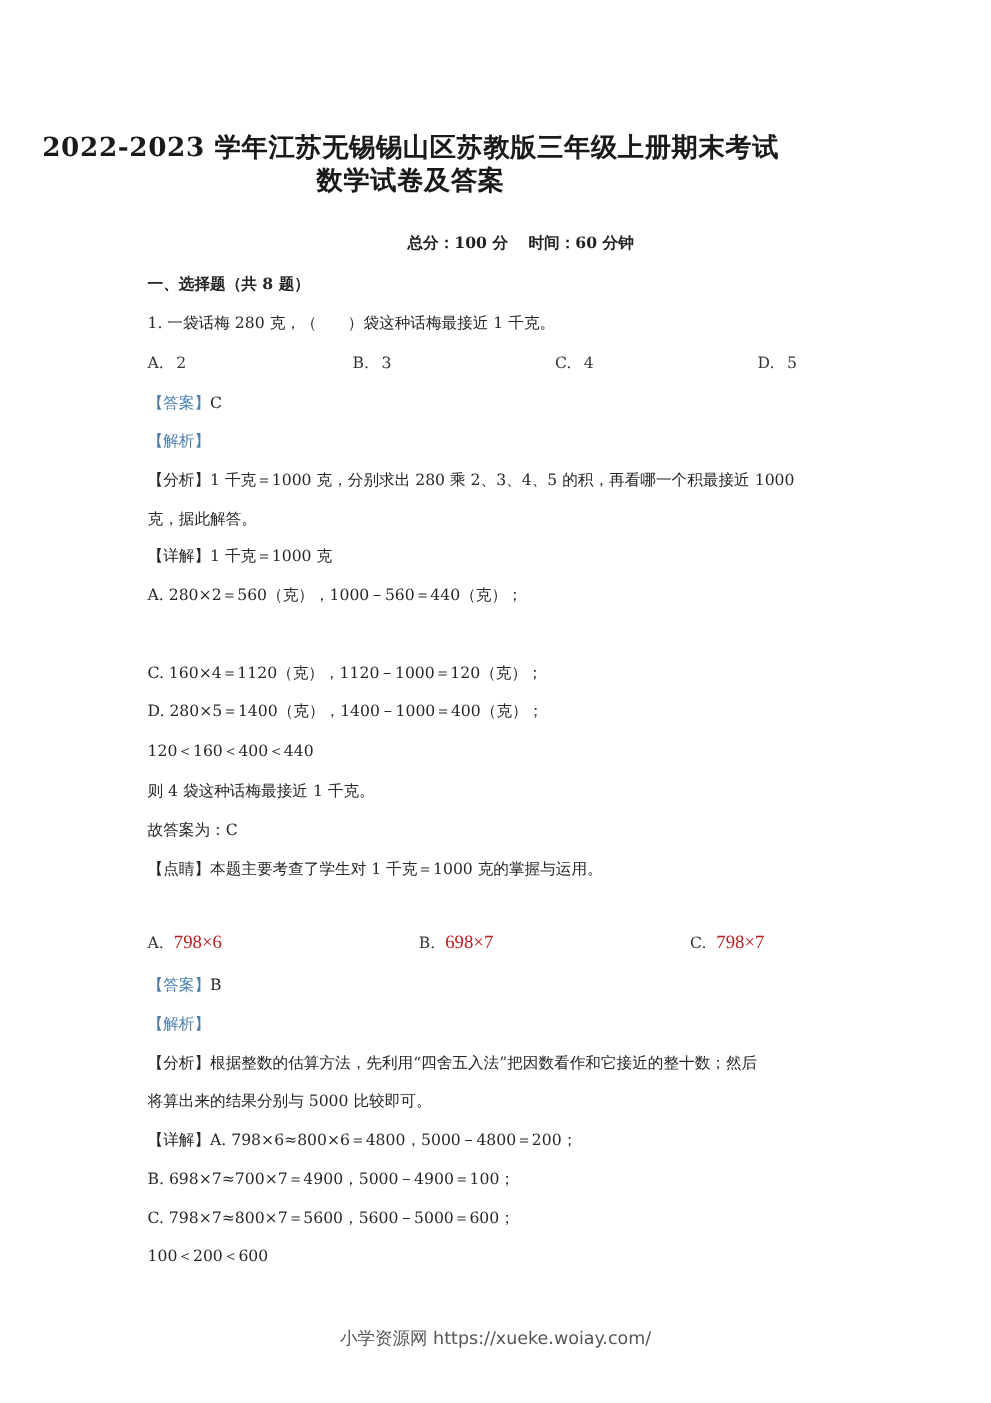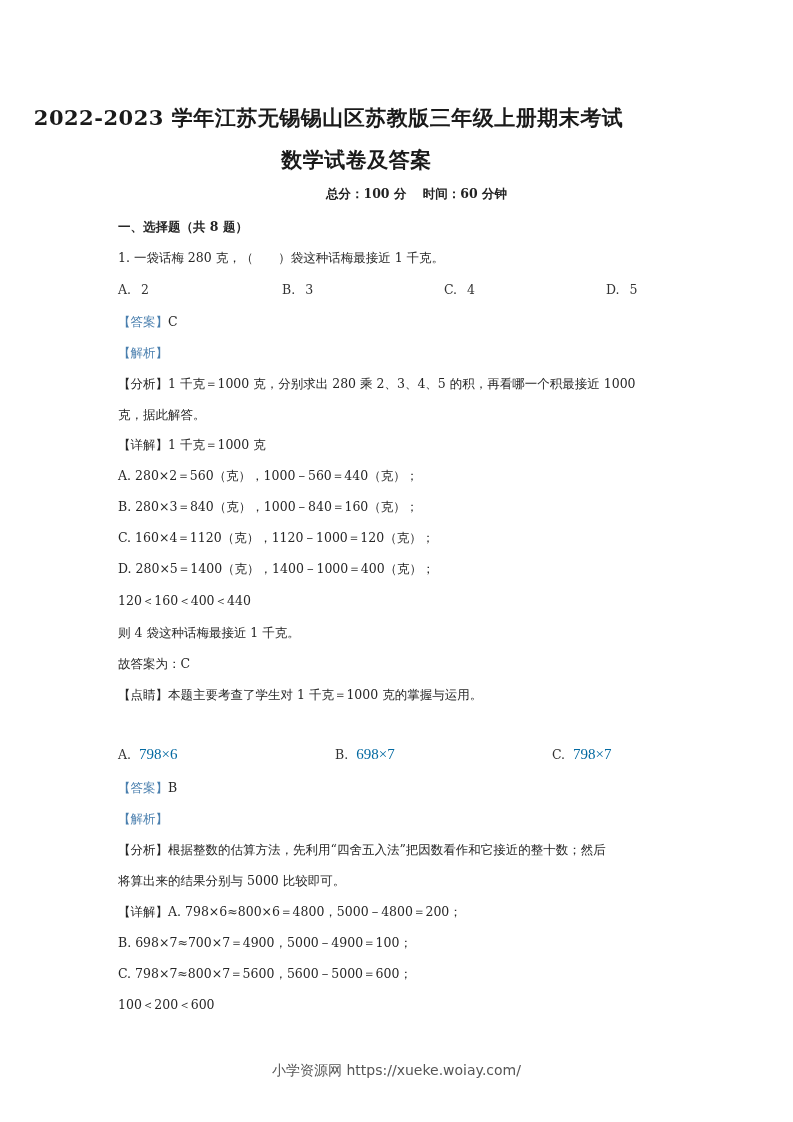--- a/index.html
+++ b/index.html
@@ -2,29 +2,29 @@
 <html><head>
 <meta charset="utf-8">
 <style>
   html, body { margin: 0; padding: 0; background: #ffffff; }
   body { width: 793px; height: 1122px; position: relative; overflow: hidden;
          font-family: "DejaVu Serif", "Liberation Serif", serif; color: #222; }
   .page { position: absolute; left: 0; top: 0; width: 793px; height: 1122px; }
   .title { position: absolute; left: 0; width: 657px; text-align: center;
            font-weight: bold; font-size: 21px; color: #1a1a1a; letter-spacing: 0.5px; }
   .t1 { top: 104px; }
-  .t2 { top: 146px; padding-left: 28px; }
+  .t2 { top: 130px; }
   .meta { position: absolute; top: 186px; left: 0; width: 793px; text-align: center;
           font-size: 12.5px; font-weight: bold; color: #222; padding-left: 20px; }
   .meta span { margin: 0 6px; }
   .line { position: absolute; left: 118px; font-size: 12.5px; white-space: nowrap; color: #262626; }
   .bold { font-weight: bold; }
   .tag { color: #4a7fae; }
   .opt { position: absolute; font-size: 12.5px; white-space: nowrap; color: #333; }
-  .opt .val { font-family: "Liberation Serif", serif; font-size: 15px; margin-left: 8px; color: #0369a1; }
+  .opt .val { font-family: "Liberation Serif", serif; font-size: 15px; margin-left: 8px; color: #b91c1c; }
   .bigval { font-family: "Liberation Serif", serif; font-size: 15px; }
   .footer { position: absolute; top: 1062px; left: 0; width: 793px; text-align: center;
             font-family: "DejaVu Sans", sans-serif; font-size: 14px; color: #555; }
 </style>
 </head>
 <body>
 
 <div class="page">
 
   <div class="title t1">2022-2023 学年江苏无锡锡山区苏教版三年级上册期末考试</div>
@@ -57,21 +57,20 @@
     <span class="tag">【解析】</span>
   </div>
   <div class="line" style="top:376px;">
     <span>【分析】</span><span>1 千克＝1000 克，分别求出 280 乘 2、3、4、5 的积，再看哪一个积最接近 1000</span>
   </div>
   <div class="line" style="top:407px;">克，据此解答。</div>
   <div class="line" style="top:437px;">
     <span>【详解】</span><span>1 千克＝1000 克</span>
   </div>
   <div class="line" style="top:468px;">A. 280×2＝560（克），1000－560＝440（克）；</div>
-  <div class="line" style="top:499px;">B. 280×3＝840（克），1000－840＝160（克）；</div>
   <div class="line" style="top:530px;">C. 160×4＝1120（克），1120－1000＝120（克）；</div>
   <div class="line" style="top:561px;">D. 280×5＝1400（克），1400－1000＝400（克）；</div>
   <div class="line" style="top:593px;">120＜160＜400＜440</div>
   <div class="line" style="top:625px;">则 4 袋这种话梅最接近 1 千克。</div>
   <div class="line" style="top:656px;">故答案为：C</div>
   <div class="line" style="top:687px;">
     <span>【点睛】</span><span>本题主要考查了学生对 1 千克＝1000 克的掌握与运用。</span>
   </div>
 
   <div class="opt" style="top:746px; left:118px;">

